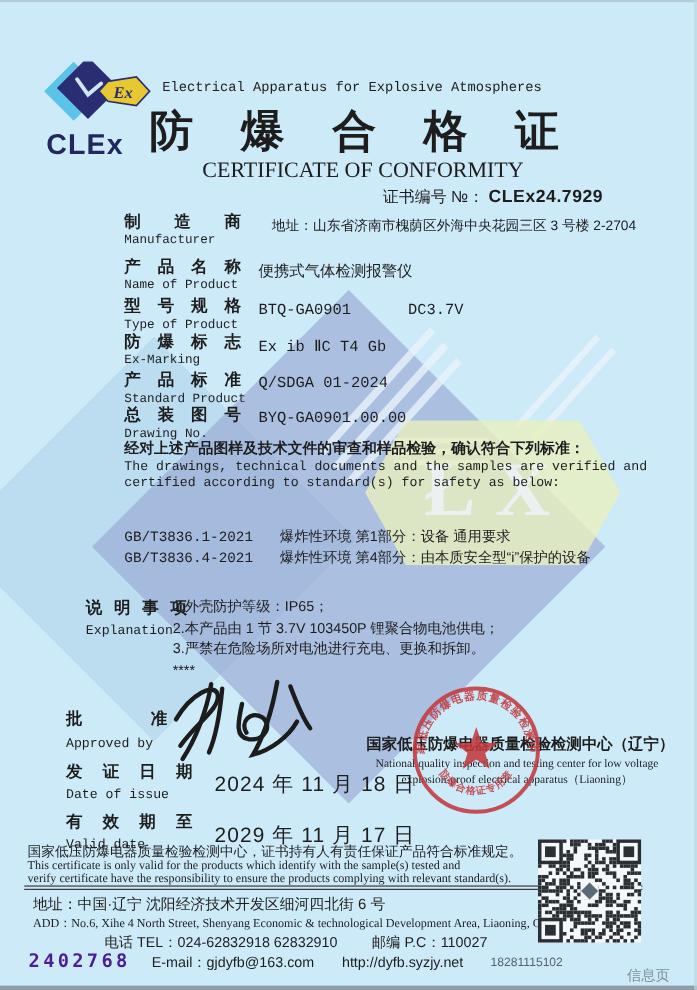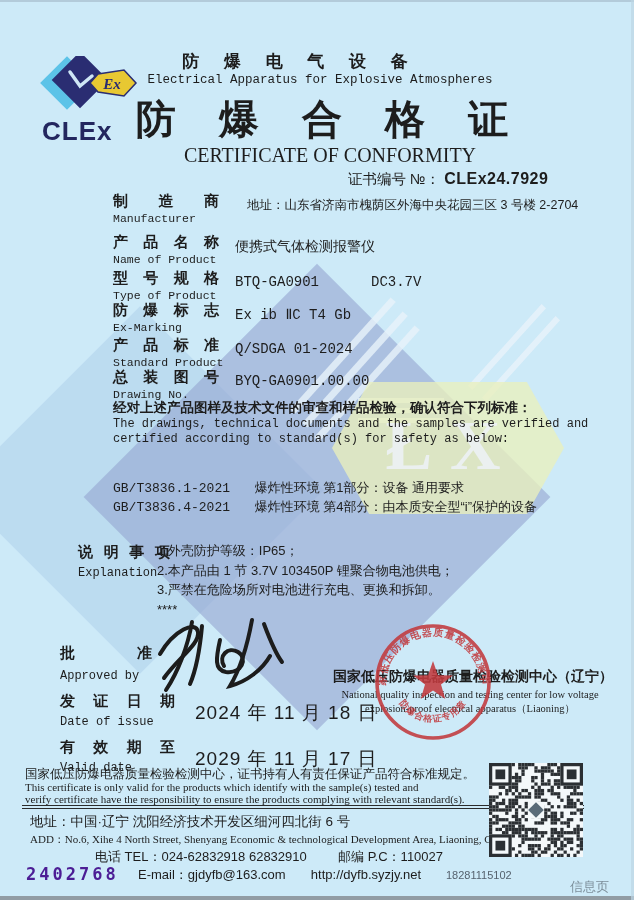--- a/index.html
+++ b/index.html
@@ -85,21 +85,20 @@
 
   <svg class="abs" style="left:40px;top:56px;z-index:1;" width="100" height="60" viewBox="0 0 100 60">
     <rect x="8" y="8" width="38" height="38" transform="rotate(45 27 27)" fill="#5cc3e8"></rect>
     <rect x="20" y="4" width="40" height="40" transform="rotate(45 40 24)" fill="#2a2d72"></rect>
     <path d="M30 16 L40 30 L52 20" stroke="#cfe6f5" stroke-width="3.5" fill="none" stroke-linecap="round"></path>
     <polygon points="58,18 84,14 96,27 84,40 58,36 50,27" fill="#e8c832" stroke="#2a2d72" stroke-width="1.5"></polygon>
     <text x="72" y="33" font-size="15" font-style="italic" font-weight="bold" fill="#2a2d72" text-anchor="middle" font-family="Liberation Serif,serif">Ex</text>
   </svg>
   <div class="abs logo-clex">CLEx</div>
 
-  <div class="abs ctr h-series">防 爆 电 气 设 备</div>
   <div class="abs ctr h-series-en mono">Electrical Apparatus for Explosive Atmospheres</div>
   <div class="abs ctr h-title">防 爆 合 格 证</div>
   <div class="abs ctr h-title-en serif">CERTIFICATE OF CONFORMITY</div>
   <div class="abs h-certno">
     <span>证书编号 №：</span>
     <b>CLEx24.7929</b>
   </div>
 
   <div class="field" style="top:192px">
     <div class="flz">制造商</div>

